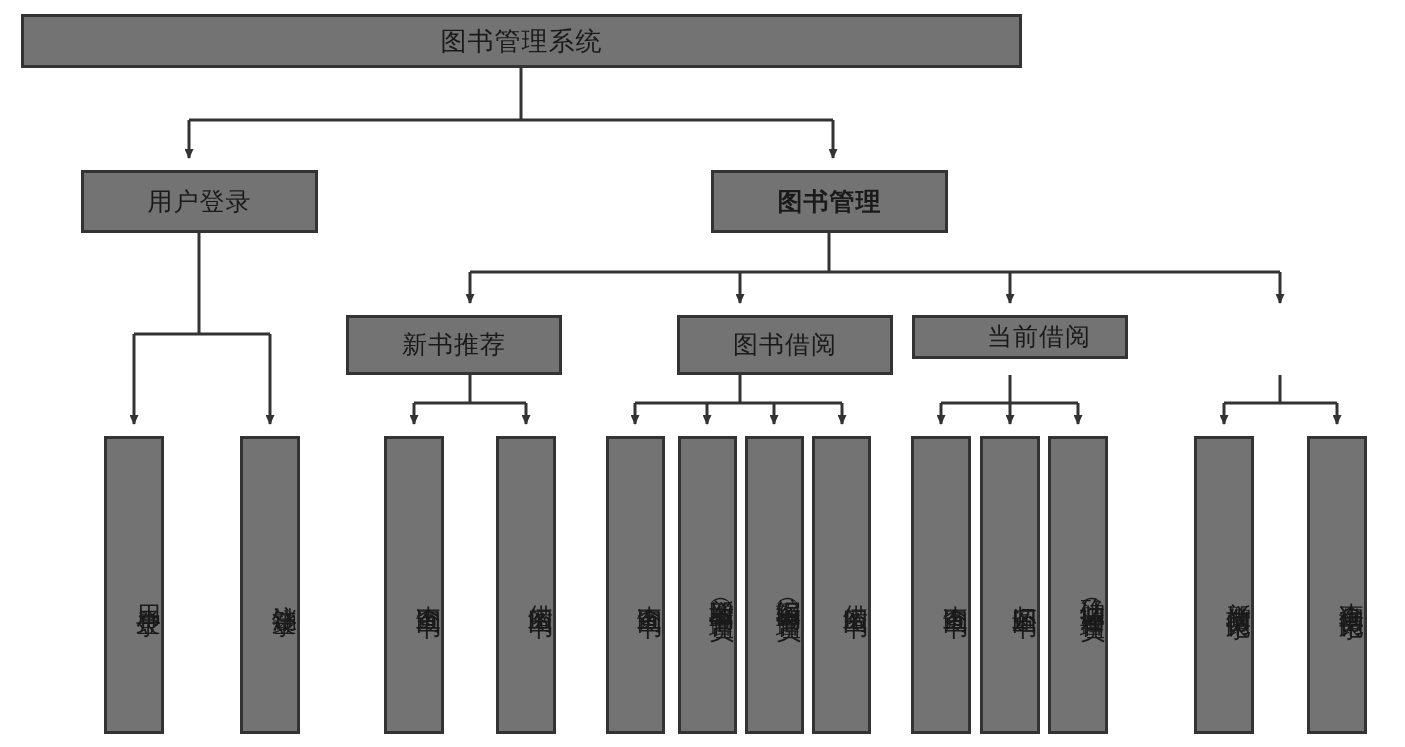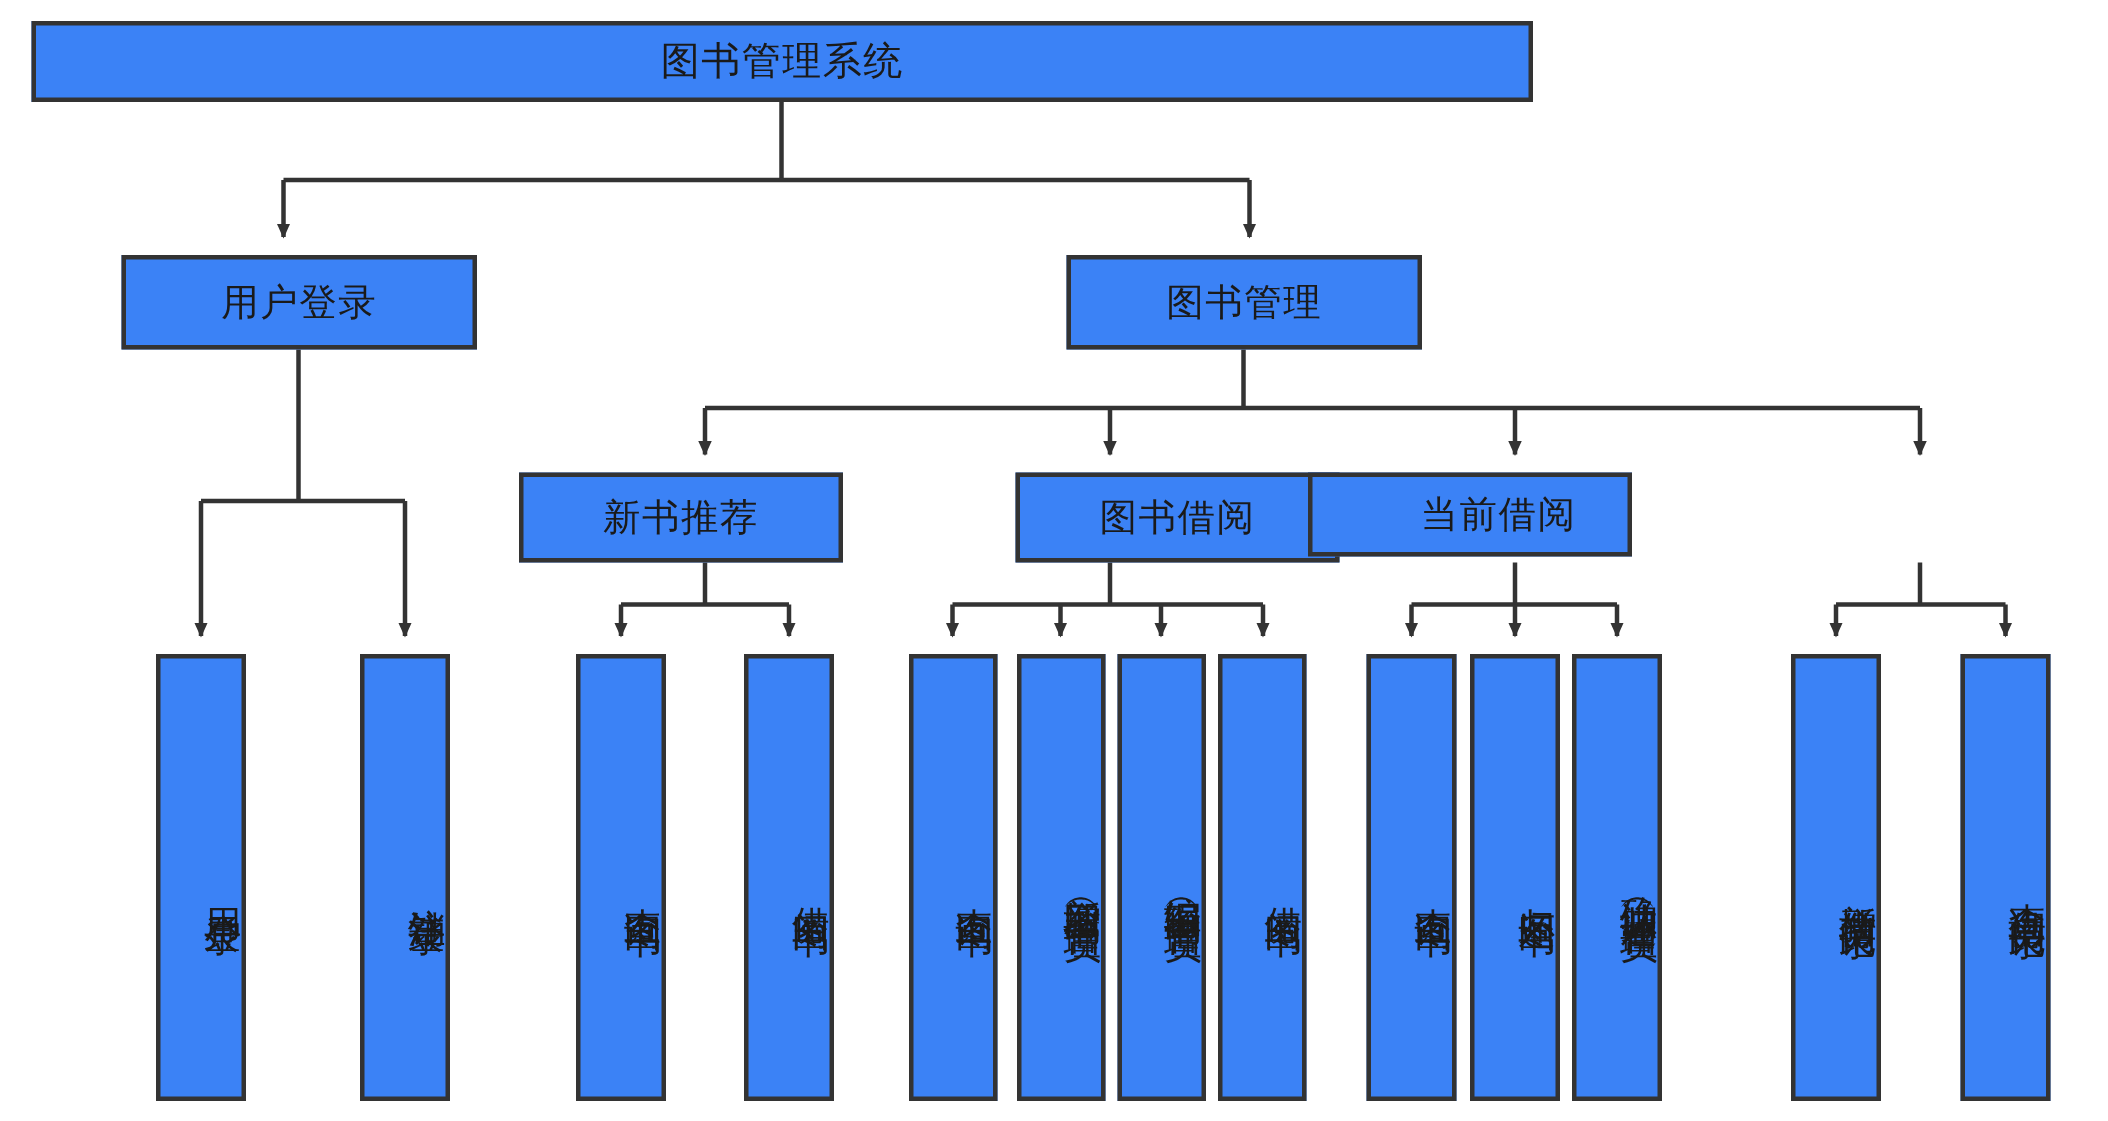--- a/index.html
+++ b/index.html
@@ -23,21 +23,21 @@
     left: 0;
     top: 0;
     width: 1405px;
     height: 747px;
     pointer-events: none;
   }
   .node {
     position: absolute;
     box-sizing: border-box;
     border: 3px solid #333333;
-    background: #3b82f6;
+    background: #737373;
     display: flex;
     align-items: center;
     justify-content: center;
     color: #1a1a1a;
     font-weight: 400;
     z-index: 2;
     text-align: center;
   }
   .node.horiz {
     font-size: 25px;
@@ -127,31 +127,31 @@
     </g>
   </svg>
 
   <div class="node horiz root" style="left:21px; top:14px; width:1001px; height:54px;">
     <span class="node-text">图书管理系统</span>
   </div>
 
   <div class="node horiz" style="left:81px; top:170px; width:237px; height:63px;">
     <span class="node-text">用户登录</span>
   </div>
-  <div class="node horiz" style="left:711px; top:170px; width:237px; height:63px;">
+  <div class="node horiz" style="left:711px; top:170px; width:237px; height:63px;font-weight:bold;">
     <span class="node-text">图书管理</span>
   </div>
 
   <div class="node horiz" style="left:346px; top:315px; width:216px; height:60px;">
     <span class="node-text">新书推荐</span>
   </div>
   <div class="node horiz" style="left:632px; top:315px; width:216px; height:60px;margin-left:45px;">
     <span class="node-text">图书借阅</span>
   </div>
-  <div class="node horiz" style="left:872px; top:315px; width:216px; height:56px;padding-left:38px;">
+  <div class="node horiz" style="left:912px; top:315px; width:216px; height:44px;padding-left:38px;">
     <span class="node-text">当前借阅</span>
   </div>
 
   <div class="node vert" style="left:104px; top:436px; width:60px; height:298px;">
     <span class="node-text">用户登录</span>
   </div>
   <div class="node vert" style="left:240px; top:436px; width:60px; height:298px;">
     <span class="node-text">注销登录</span>
   </div>
 

